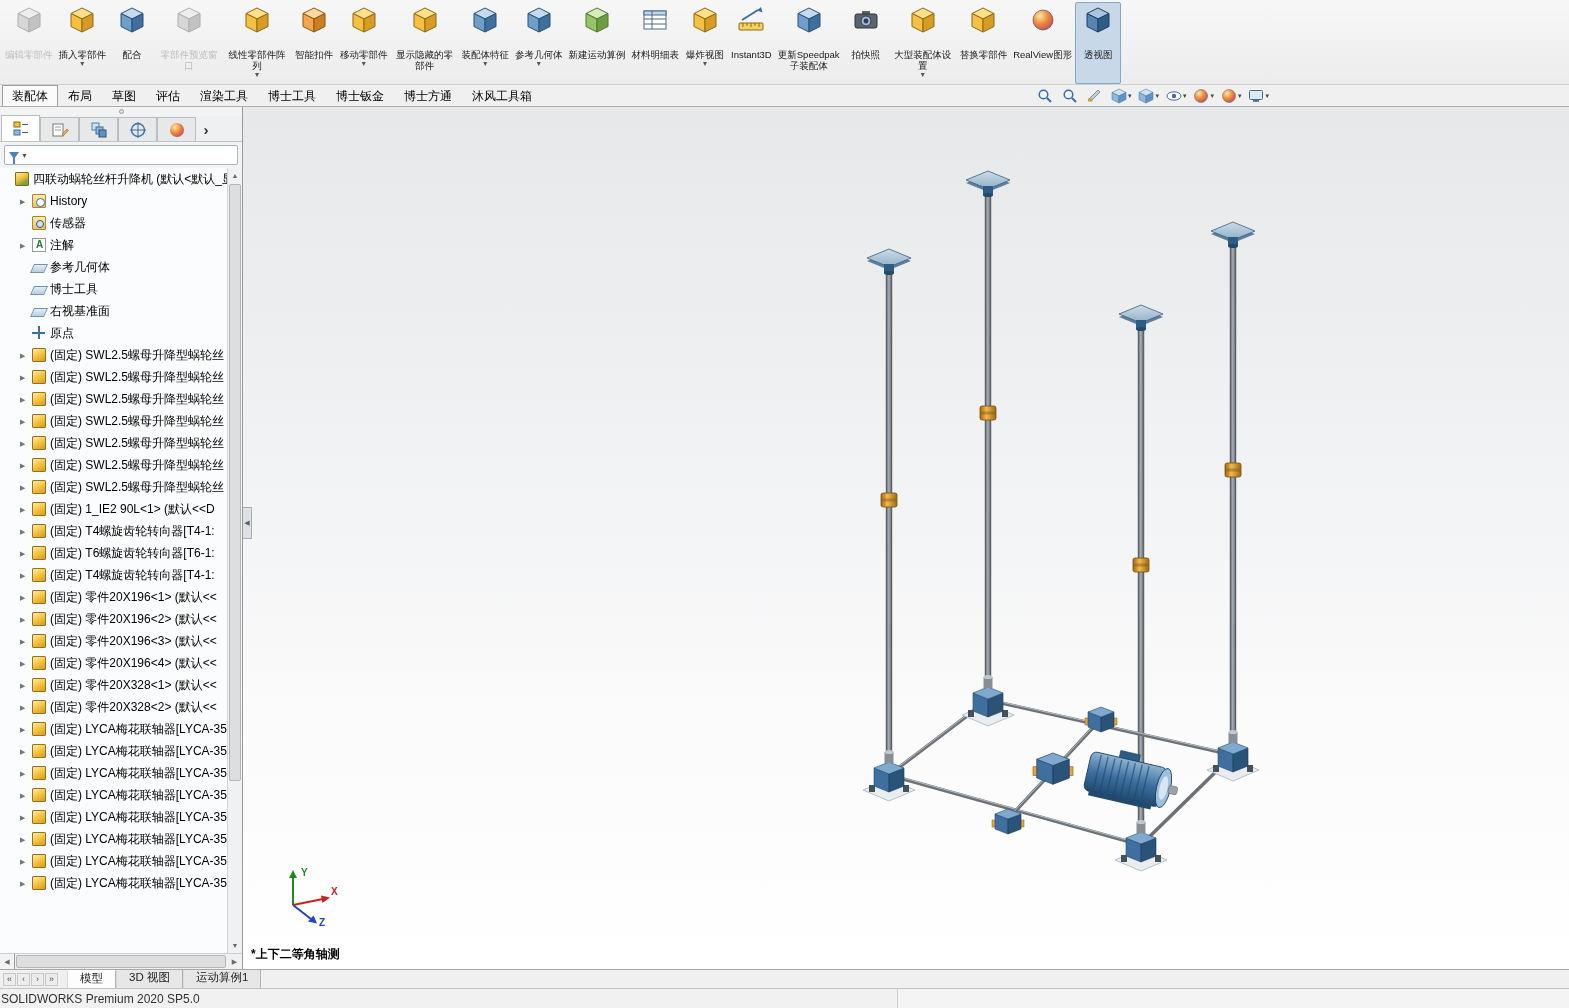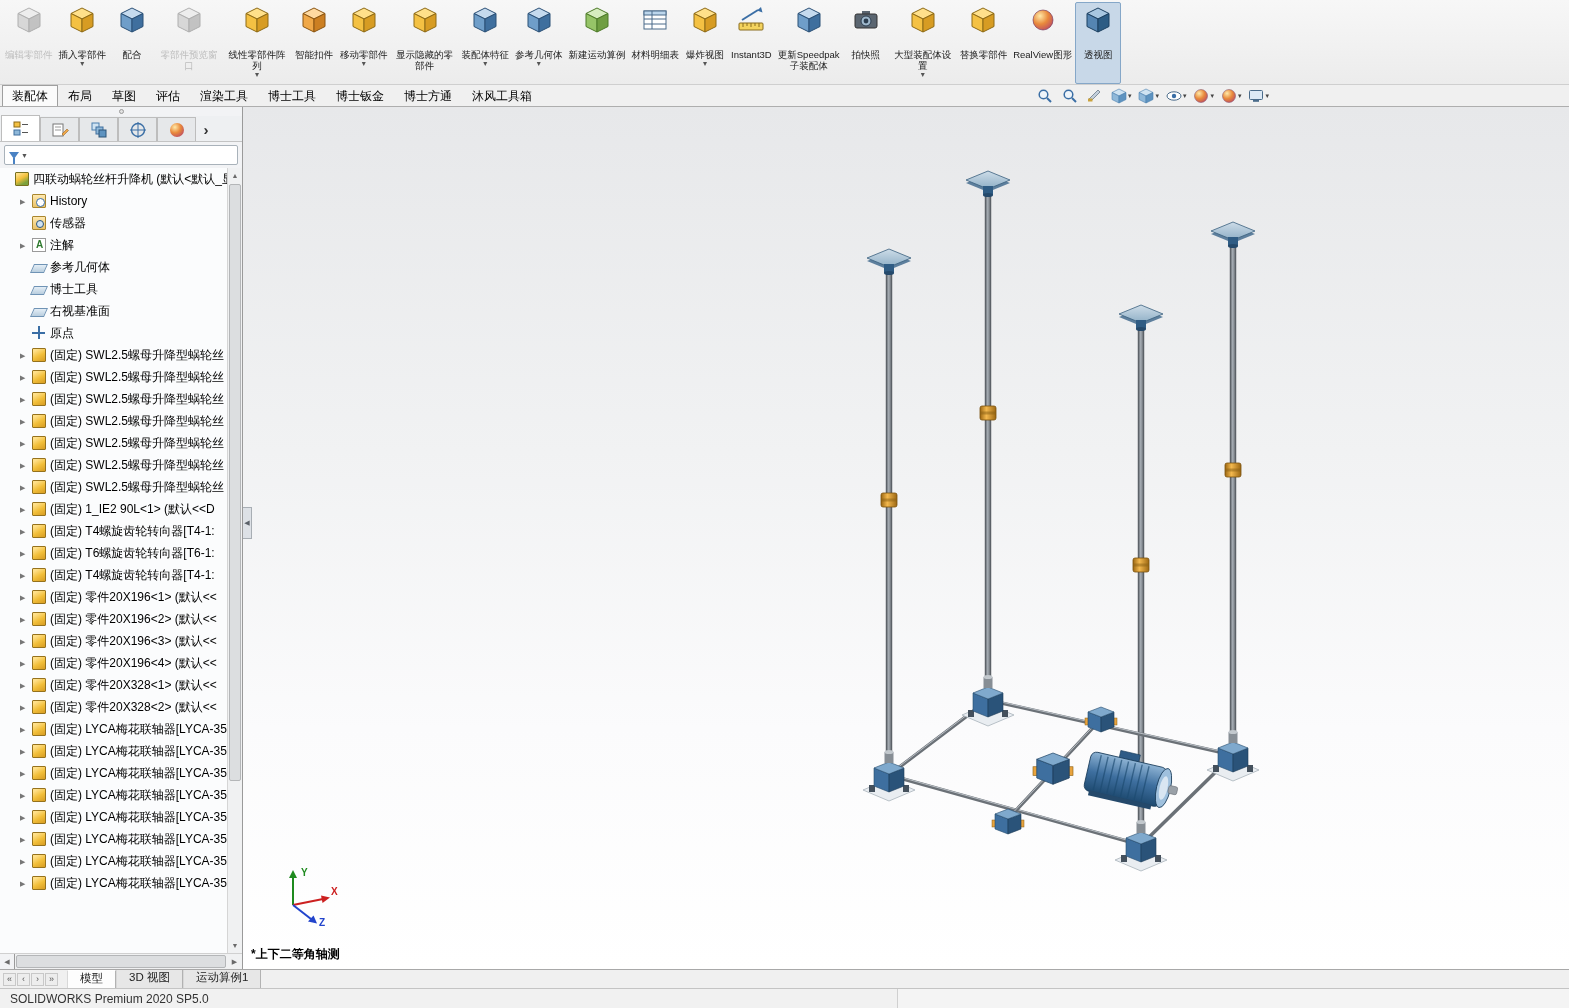--- a/index.html
+++ b/index.html
@@ -101,21 +101,21 @@
 
 
 .bottombar{height:19px;background:#f0f0f0;border-top:1px solid #a8a8a8;display:flex;align-items:stretch;font-size:11.5px}
 .bnav{display:flex;align-items:center;padding:0 3px;gap:1px}
 .bnav .bn{width:13px;height:13px;display:flex;align-items:center;justify-content:center;color:#555;font-size:9px;border:1px solid #c8c8c8;background:#ededed}
 .bn-first::before{content:"«"}.bn-prev::before{content:"‹"}.bn-next::before{content:"›"}.bn-last::before{content:"»"}
 .btabs{display:flex;align-items:stretch;margin-left:6px}
 .btab{padding:0 12px;display:flex;align-items:flex-start;border-right:1px solid #b2b2b2;border-left:1px solid #d8d8d8;background:#e7e7e7;color:#222}
 .btab.act{background:#fdfdfd;border-top:1px solid #fff}
 .statusbar{height:20px;background:#f1f1f1;border-top:1px solid #c4c4c4;display:flex;align-items:center;font-size:12px;color:#333}
-.status-left{padding-left:10px}
+.status-left{padding-left:1px}
 .status-right{margin-left:auto;width:672px;height:100%;border-left:1px solid #d0d0d0;background:#f4f4f4}
 </style>
 </head>
 <body>
 
 <svg width="0" height="0" style="position:absolute" aria-hidden="true">
 <defs>
   <radialGradient id="rvGrad" cx="0.35" cy="0.3" r="0.9">
     <stop offset="0" stop-color="#ffe9a8"></stop>
         <stop offset="0.45" stop-color="#e98a3c"></stop>

